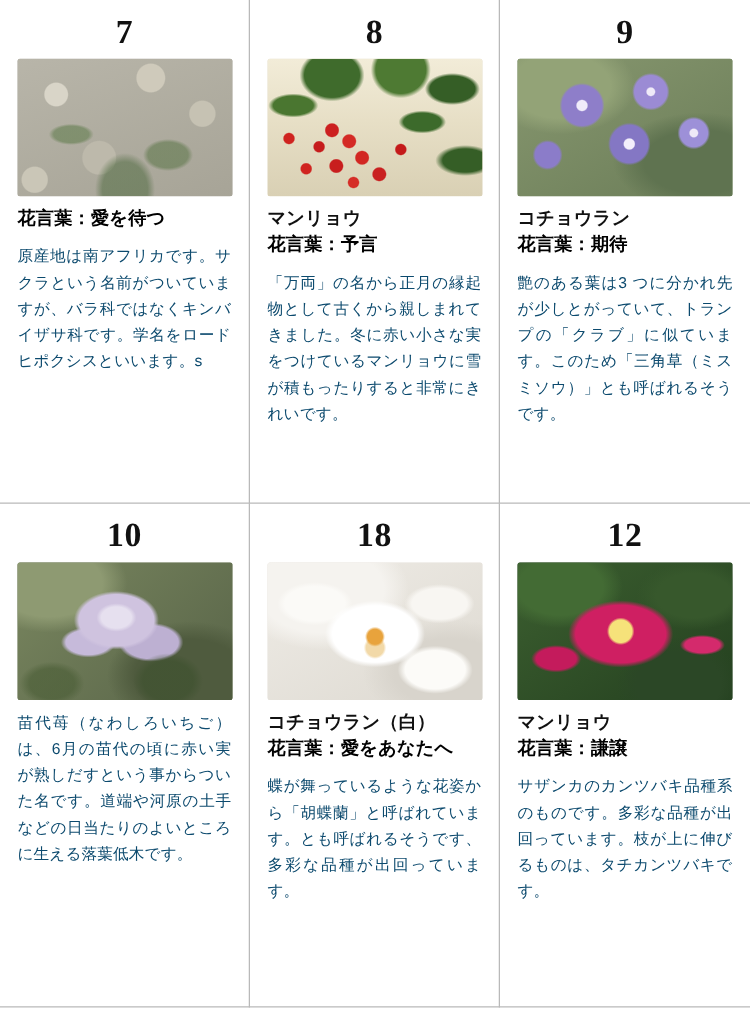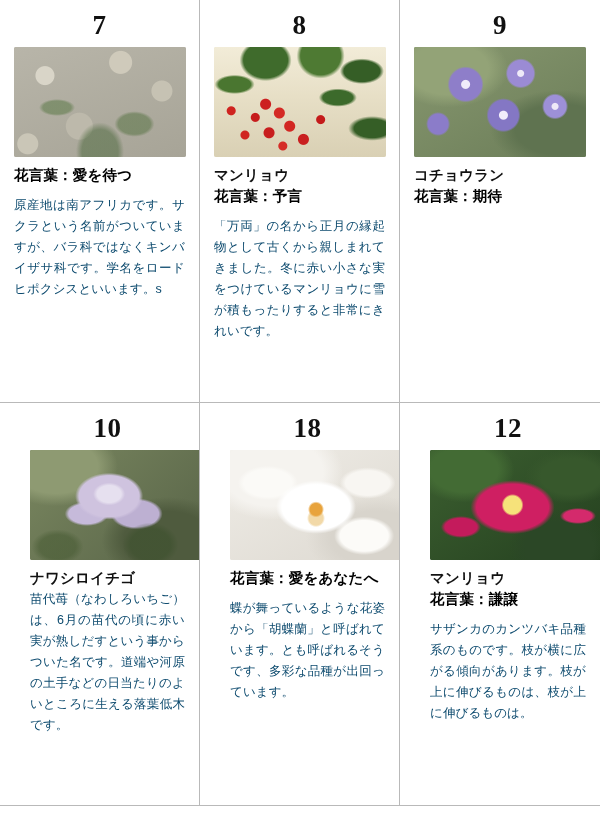--- a/index.html
+++ b/index.html
@@ -33,21 +33,20 @@
     position: relative;
     border-right: 1px solid #b9b9b9;
     border-bottom: 1px solid #b9b9b9;
     overflow: hidden;
   }
   .cell.col3 {
     border-right: none;
   }
   .cell.row2 {
     border-bottom: none;
-    margin-left: 16px;
   }
   .num {
     text-align: center;
     font-family: "Liberation Serif", serif;
     font-size: 27px;
     font-weight: bold;
     line-height: 30px;
     letter-spacing: 0.5px;
     margin: 2px 0 7px 0;
     color: #111;
@@ -281,51 +280,52 @@
 
     <div class="cell col3 row1">
       <div class="num">9</div>
       <div class="photo p9">
         <div class="layer g1"></div>
           <div class="layer g2"></div>
           <div class="layer g3"></div>
       </div>
       <div class="title">コチョウラン</div>
       <div class="meaning">花言葉：期待</div>
+      <p class="desc">艶のある葉は3 つに分かれ先が少しとがっていて、トランプの「クラブ」に似ています。このため「三角草（ミスミソウ）」とも呼ばれるそうです。</p>
     </div>
 
     <div class="cell col1 row2">
       <div class="num">10</div>
       <div class="photo p10">
         <div class="layer g1"></div>
           <div class="layer g2"></div>
           <div class="layer g3"></div>
       </div>
-      <div class="title">ナワシロイチゴ</div>
       <p class="desc">苗代苺（なわしろいちご）は、6月の苗代の頃に赤い実が熟しだすという事からついた名です。道端や河原の土手などの日当たりのよいところに生える落葉低木です。</p>
     </div>
 
     <div class="cell col2 row2">
       <div class="num">18</div>
       <div class="photo p11">
         <div class="layer g1"></div>
           <div class="layer g2"></div>
           <div class="layer g3"></div>
       </div>
+      <div class="title">コチョウラン（白）</div>
       <div class="meaning">花言葉：愛をあなたへ</div>
       <p class="desc">蝶が舞っているような花姿から「胡蝶蘭」と呼ばれています。とも呼ばれるそうです、多彩な品種が出回っています。</p>
     </div>
 
     <div class="cell col3 row2">
       <div class="num">12</div>
       <div class="photo p12">
         <div class="layer g1"></div>
           <div class="layer g2"></div>
           <div class="layer g3"></div>
       </div>
       <div class="title">マンリョウ</div>
       <div class="meaning">花言葉：謙譲</div>
-      <p class="desc">サザンカのカンツバキ品種系のものです。枝が横に広がる傾向があります。枝が上に伸びるものは、枝が上に伸びるものは。</p>
+      <p class="desc">サザンカのカンツバキ品種系のものです。多彩な品種が出回っています。枝が上に伸びるものは、タチカンツバキです。</p>
     </div>
 
   </div>
   <div class="footer-rule"></div>
 </div>
 
 </body></html>

